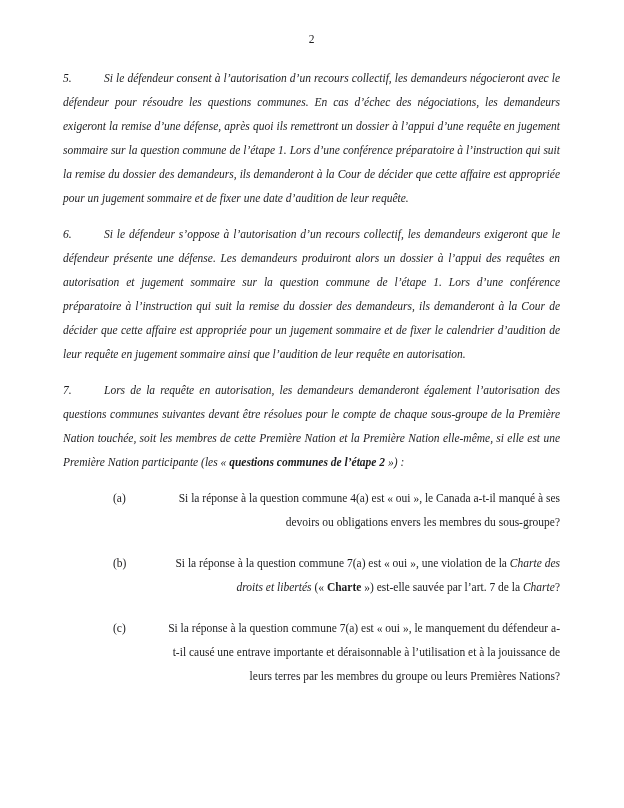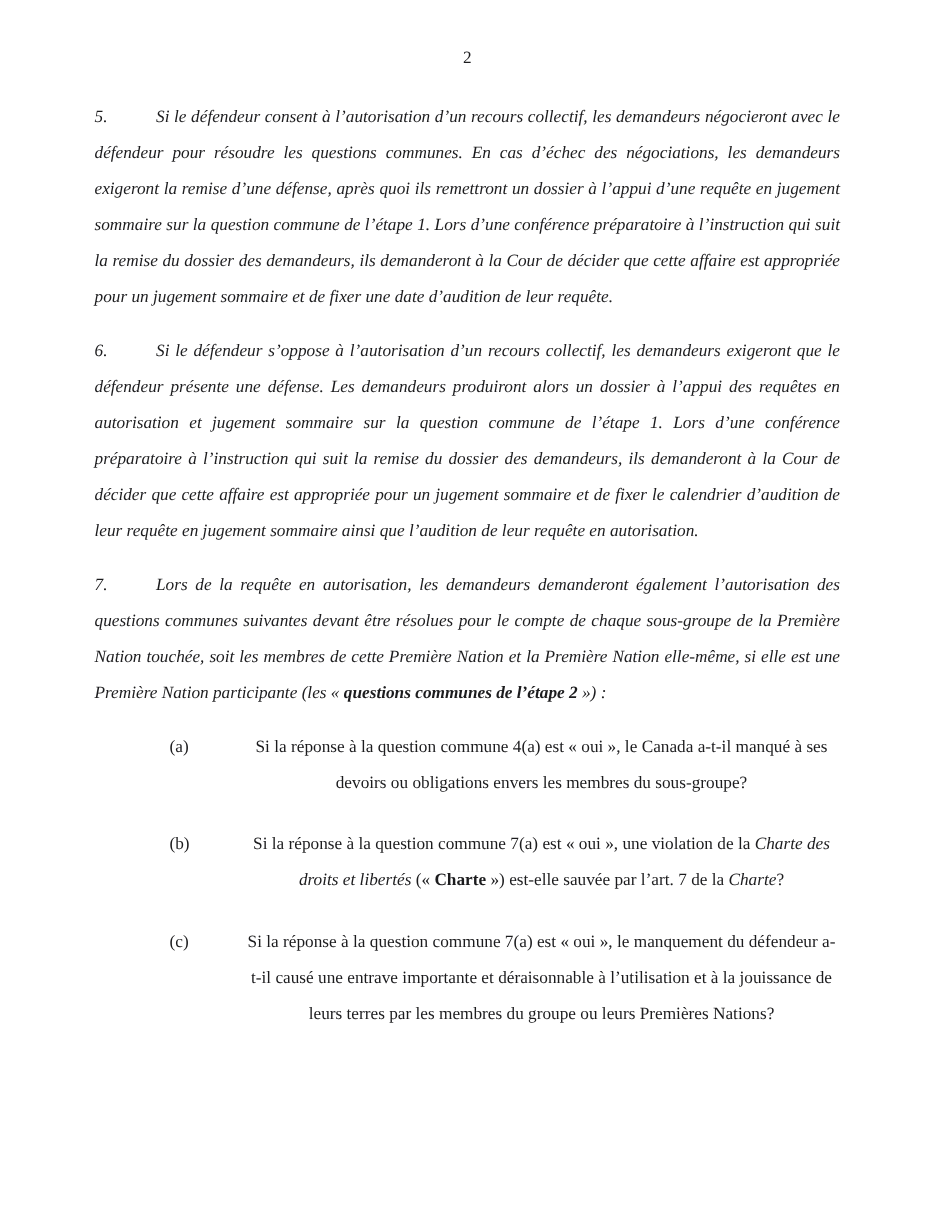--- a/index.html
+++ b/index.html
@@ -41,21 +41,21 @@
     display: flex;
     margin: 0 0 17px 50px;
     line-height: 24px;
   }
   .subitem-label {
     flex: 0 0 49px;
     width: 49px;
   }
   .subitem-body {
     width: 398px;
-    text-align: center;
+    text-align: right;
   }
 </style>
 </head>
 <body>
 
 <div class="page">
 
   <div class="page-number">2</div>
 
   <div class="para">

